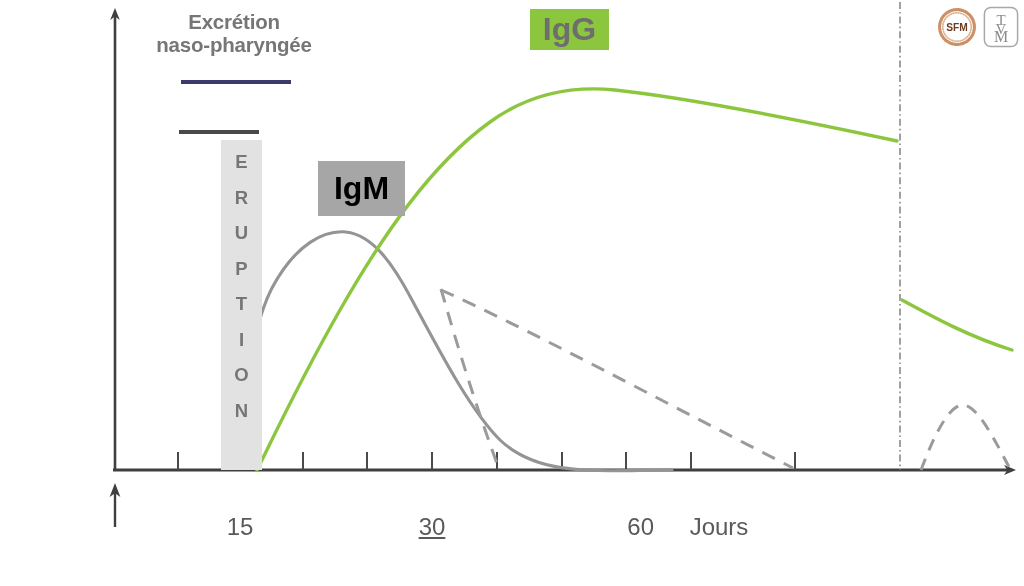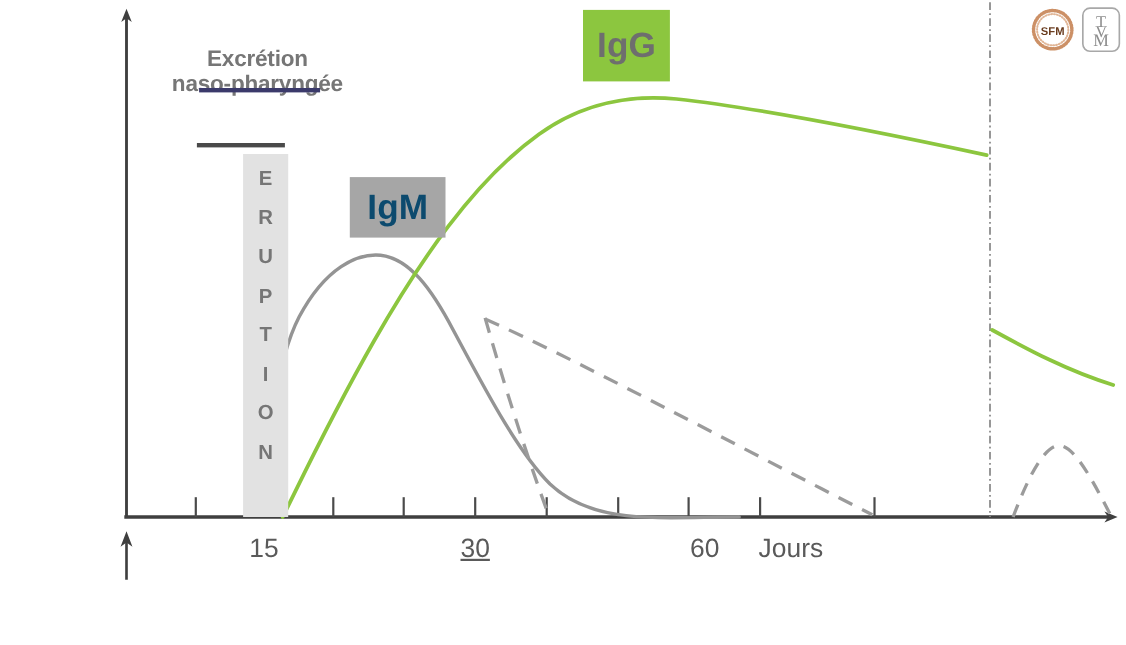--- a/index.html
+++ b/index.html
@@ -28,21 +28,20 @@
   }
 
   
   .label-text {
     position: absolute;
     color: #767676;
     font-weight: bold;
     line-height: 1.12;
     white-space: pre-line;
     text-align: center;
-    margin-top: 32px;
   }
   #excretion-label {
     left: 128px;
     top: 11px;
     width: 212px;
     font-size: 20.5px;
     letter-spacing: -0.2px;
   }
   #excretion-bar {
     position: absolute;
@@ -96,42 +95,43 @@
     display: flex;
     align-items: center;
     justify-content: center;
     font-weight: bold;
     color: #6e6e6e;
   }
   #igg-chip {
     left: 530px;
     top: 9px;
     width: 79px;
-    height: 65px;
+    height: 41px;
     background: #8cc63f;
     font-size: 32px;
     color: #6e6e6e;
   }
   #igm-chip {
     left: 318px;
     top: 161px;
     width: 87px;
     height: 55px;
     background: #a6a6a6;
     font-size: 32px;
-    color: #0c4a6e;
+    color: #000000;
   }
 
   
   .xlab {
     position: absolute;
     color: #5a5a5a;
     font-size: 24px;
     text-align: center;
     white-space: nowrap;
+    margin-top: 28px;
   }
 
   
   #primo-label {
     position: absolute;
     left: 13px;
     top: 532px;
     color: #3f3f3f;
     font-size: 25px;
     font-weight: bold;

